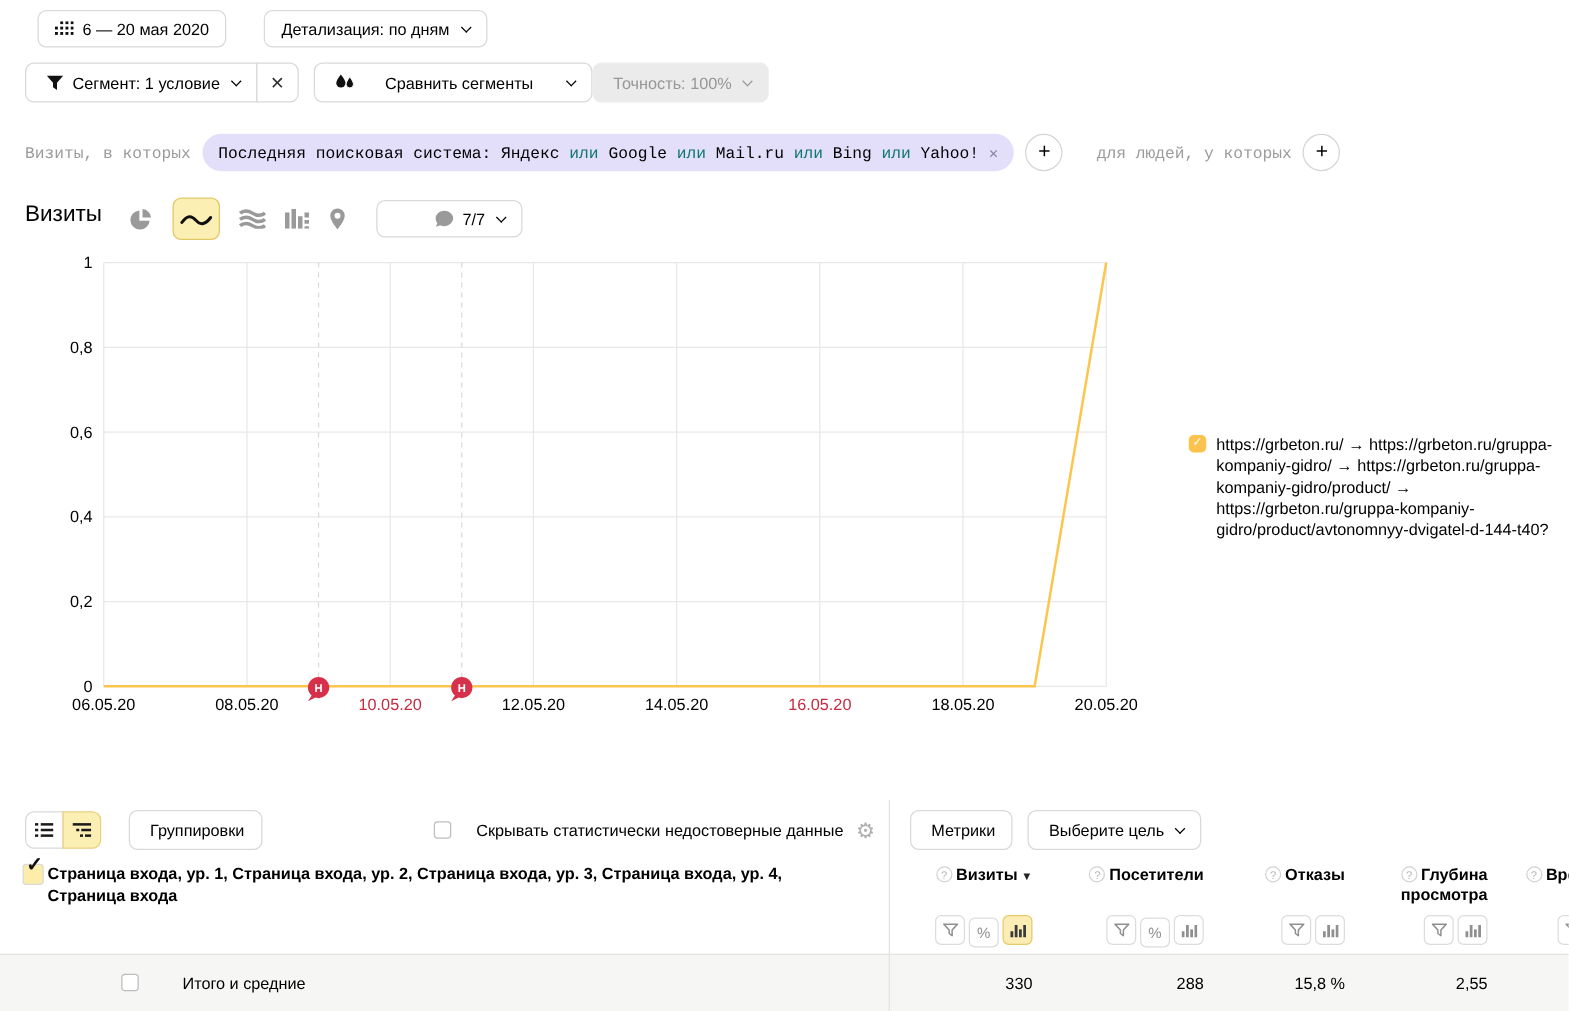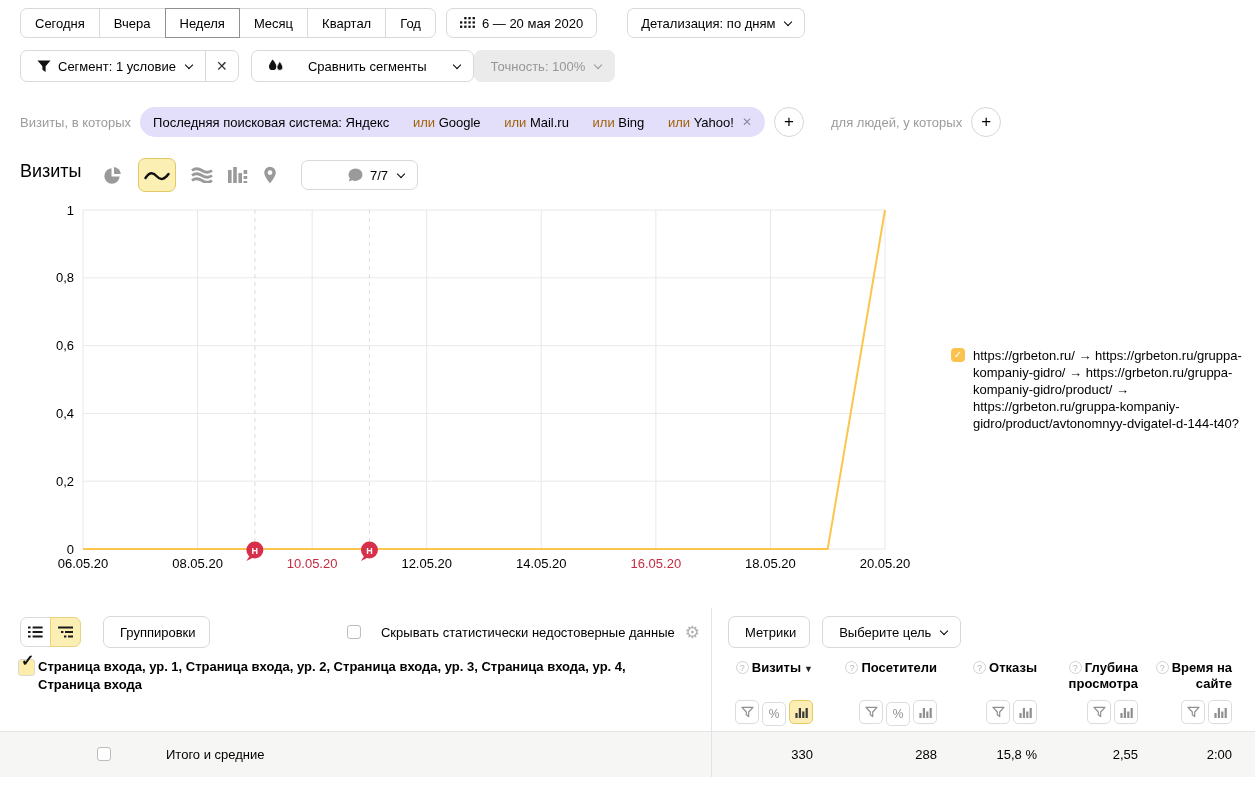--- a/index.html
+++ b/index.html
@@ -41,27 +41,27 @@
   
   .row2 { position:absolute; left:20px; top:50px; display:flex; align-items:center; }
   .joined { display:flex; }
   .joined .btn:first-child { border-radius:7px 0 0 7px; }
   .joined .btn:last-child { border-radius:0 7px 7px 0; margin-left:-1px; width:34px; justify-content:center; padding:0; }
   .x-glyph { font-size:14px; color:#333; }
   .compare-btn { margin-left:12px;gap:24px; }
   .accuracy-btn { }
 
   
-  .row3 { position:absolute; left:20px; top:107px; display:flex; align-items:center; gap:9px; }
+  .row3 { position:absolute; left:20px; top:107px; display:flex; align-items:center; gap:9px;font-family:Liberation Mono, monospace; }
   .gray-label { color:#9b9b9b; }
   .pill {
     display:inline-flex; align-items:center; height:30px; padding:0 13px;
     background:#e3dffb; border-radius:16px; white-space:nowrap;
   }
-  .or { color:#a16207;margin-left:20px; }
+  .or { color:#0f766e; }
   .pill-x { color:#8d88ab; margin-left:8px; font-size:12px; cursor:pointer; }
   .plus-btn {
     width:30px; height:30px; border:1px solid #d6d6d6; border-radius:50%; background:#fff;
     display:inline-flex; align-items:center; justify-content:center; font-size:17px; padding:0;
   }
   .people-label { margin-left:18px; }
 
   
   .chart-title { position:absolute; left:20px; top:161px; font-size:18px; }
   .chart-tools { position:absolute; left:103px; top:157px; height:36px; display:flex; align-items:center; }
@@ -82,21 +82,21 @@
 
   
   .legend { position:absolute; left:951px; top:347px; width:292px; line-height:17px; }
   .legend-cb {
     position:absolute; left:0; top:1px; width:14px; height:14px; border-radius:4px;
     background:#fbc34e; color:#fff; font-size:10px; line-height:14px; text-align:center; cursor:pointer;
   }
   .legend-txt { display:block; margin-left:22px; overflow-wrap:break-word; }
 
   
-  .bottom { position:absolute; left:0; top:608px; width:1012px; height:169px; }
+  .bottom { position:absolute; left:0; top:640px; width:1012px; height:169px; }
   .bt-left { position:absolute; left:20px; top:8px; width:680px; height:32px; display:flex; align-items:center; }
   .vt { display:flex; }
   .vt-btn {
     width:31px; height:30px; background:#fff; border:1px solid #d9d9d9; margin-left:-1px;
     display:inline-flex; align-items:center; justify-content:center; padding:0;
   }
   .vt-btn:first-child { border-radius:7px 0 0 7px; margin-left:0; }
   .vt-btn:last-child { border-radius:0 7px 7px 0; }
   .vt-btn.sel { background:#fcefb4; border-color:#e8d180; z-index:2; }
   .grp-btn { margin-left:22px; }
@@ -110,55 +110,47 @@
   .dim-row { position:absolute; left:20px; top:50px; width:652px; font-weight:bold; line-height:18px; }
   .dim-cb {
     position:absolute; left:-2px; top:1px; width:17px; height:17px;
     background:#fcedaa; border:1px solid #d9d9d9; border-radius:3px; cursor:pointer;
   }
   .dim-cb .tick { position:absolute; left:2px; top:-8px; font-size:16px; color:#111; font-weight:bold; }
   .dim-label { display:block; margin-left:18px; }
 
   .cols-header { position:absolute; left:0; top:52px; display:flex; }
   .cols-filters { position:absolute; left:0; top:92px; display:flex; }
-  .cell { flex:none; text-align:right; }
+  .cell { flex:none; text-align:right;margin-left:13px; }
   .hcell { font-weight:bold; line-height:16px; }
   .qicon {
     display:inline-block; width:13px; height:13px; border:1px solid #d2d2d2; border-radius:50%;
     font-size:9px; line-height:12px; text-align:center; color:#b5b5b5; font-weight:normal;
     vertical-align:1px; margin-right:3px; cursor:pointer;
   }
   .sort { font-size:9px; margin-left:3px; color:#222; cursor:pointer; }
   .fbtn {
     display:inline-flex; width:24px; height:24px; margin-left:3px;
     border:1px solid #dcdcdc; border-radius:5px; background:#fff;
     align-items:center; justify-content:center; cursor:pointer;
   }
   .fbtn.active { background:#fbedb3; border-color:#e5cb67; }
   .fbtn.active rect { fill:#3a3a3a; }
   .pct { color:#8f8f8f; font-size:12px; }
 
   .totals { position:absolute; left:0; top:123px; width:1255px; height:46px; background:#f6f6f4; border-top:1px solid #e4e4e4; }
   .totals-chk { position:absolute; left:97px; top:15px; }
-  .totals-label { position:absolute; left:146px; top:15px;margin-left:20px; }
+  .totals-label { position:absolute; left:146px; top:15px; }
   .totals-cells { position:absolute; left:711px; top:0; height:100%; display:flex; align-items:center;justify-content:center; }
   .divider { position:absolute; left:711px; top:0; width:0; height:169px; border-left:1px solid #e3e3e3; }
 </style>
 </head>
 <body>
 
 <div class="row1">
-  <div class="seg-control" id="range-control">
-      <button class="seg-btn">Сегодня</button>
-      <button class="seg-btn">Вчера</button>
-      <button class="seg-btn sel">Неделя</button>
-      <button class="seg-btn">Месяц</button>
-      <button class="seg-btn">Квартал</button>
-      <button class="seg-btn">Год</button>
-    </div>
   <button class="btn date-btn">
     <span class="icon-plain">
       <svg width="15" height="12" viewBox="0 0 15 12">
           <g fill="#111">
         <rect x="4.2" y="0" width="2.3" height="2.3"></rect>
             <rect x="8.4" y="0" width="2.3" height="2.3"></rect>
             <rect x="12.6" y="0" width="2.3" height="2.3"></rect>
         <rect x="0" y="4.3" width="2.3" height="2.3"></rect>
             <rect x="4.2" y="4.3" width="2.3" height="2.3"></rect>
             <rect x="8.4" y="4.3" width="2.3" height="2.3"></rect>

